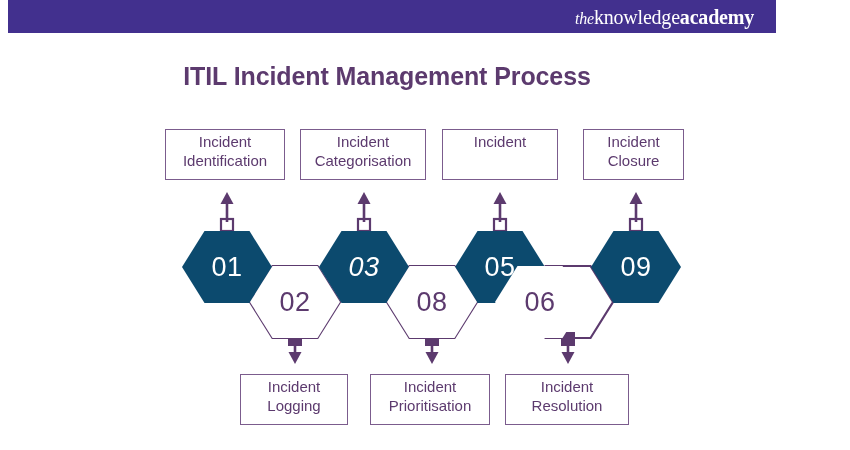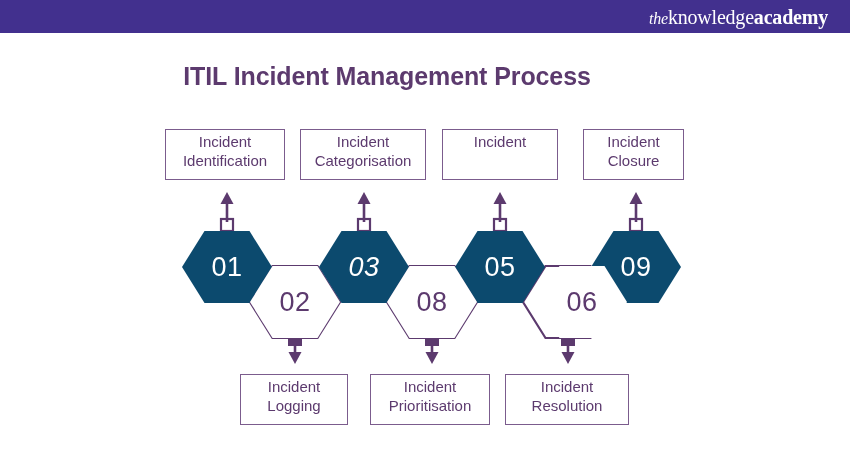--- a/index.html
+++ b/index.html
@@ -12,22 +12,22 @@
   body {
     background: #ffffff;
     font-family: "Liberation Sans", sans-serif;
     overflow: hidden;
     position: relative;
   }
 
   
   .header-bar {
     position: absolute;
-    left: 0; top: 0;
-    width: 850px;
+    left: 8px; top: 0;
+    width: 768px;
     height: 33px;
     background: #42308e;
     display: flex;
     align-items: center;
     justify-content: flex-end;
   }
 
   .brand-logo {
     font-family: "Liberation Serif", serif;
     color: #ffffff;
@@ -190,21 +190,21 @@
   <div class="hex filled" style="left:591px; top:231px;">
     <span class="hex-num">09</span>
   </div>
 
   <div class="hex outline" style="left:250px; top:266px;">
     <span class="hex-num">02</span>
   </div>
   <div class="hex outline" style="left:387px; top:266px;">
     <span class="hex-num">08</span>
   </div>
-  <div class="hex outline" style="left:537px; top:266px;">
+  <div class="hex outline" style="left:495px; top:266px;">
     <span class="hex-num">06</span>
   </div>
 
   <div class="label-box" style="left:165px; top:129px; width:120px; height:51px;">
     <div>
       <span>Incident</span>
       <span>Identification</span>
     </div>
   </div>
 

